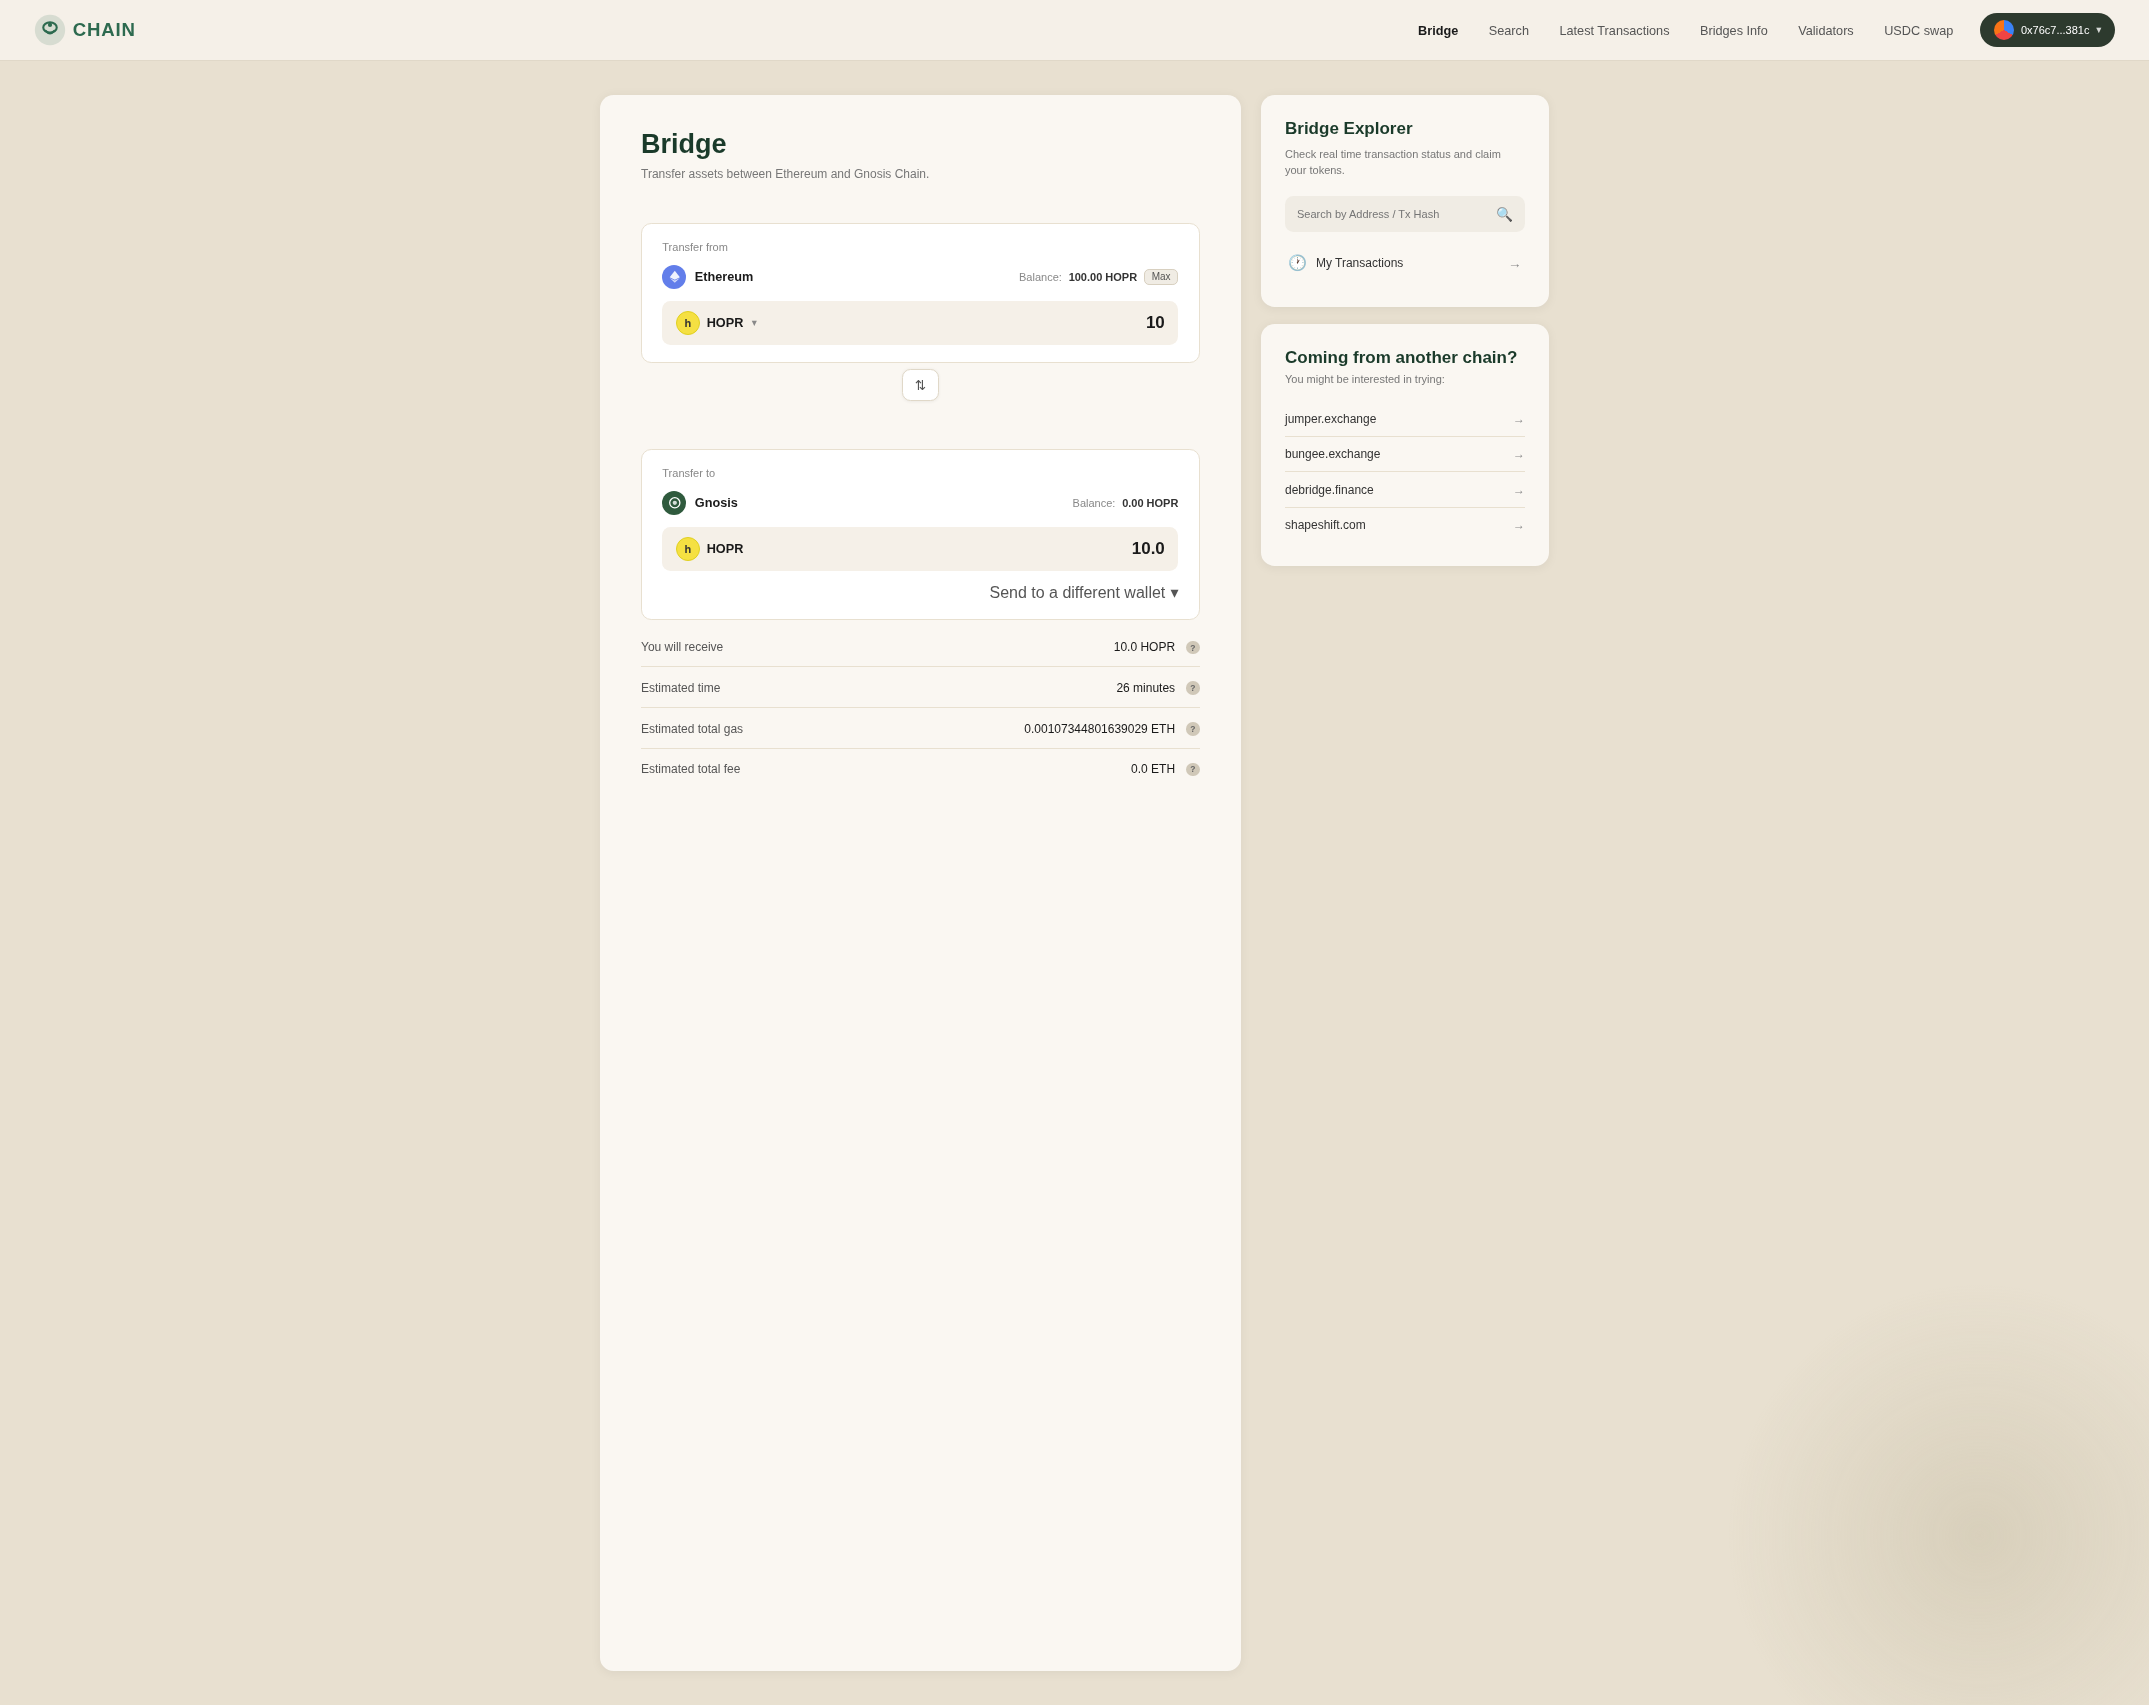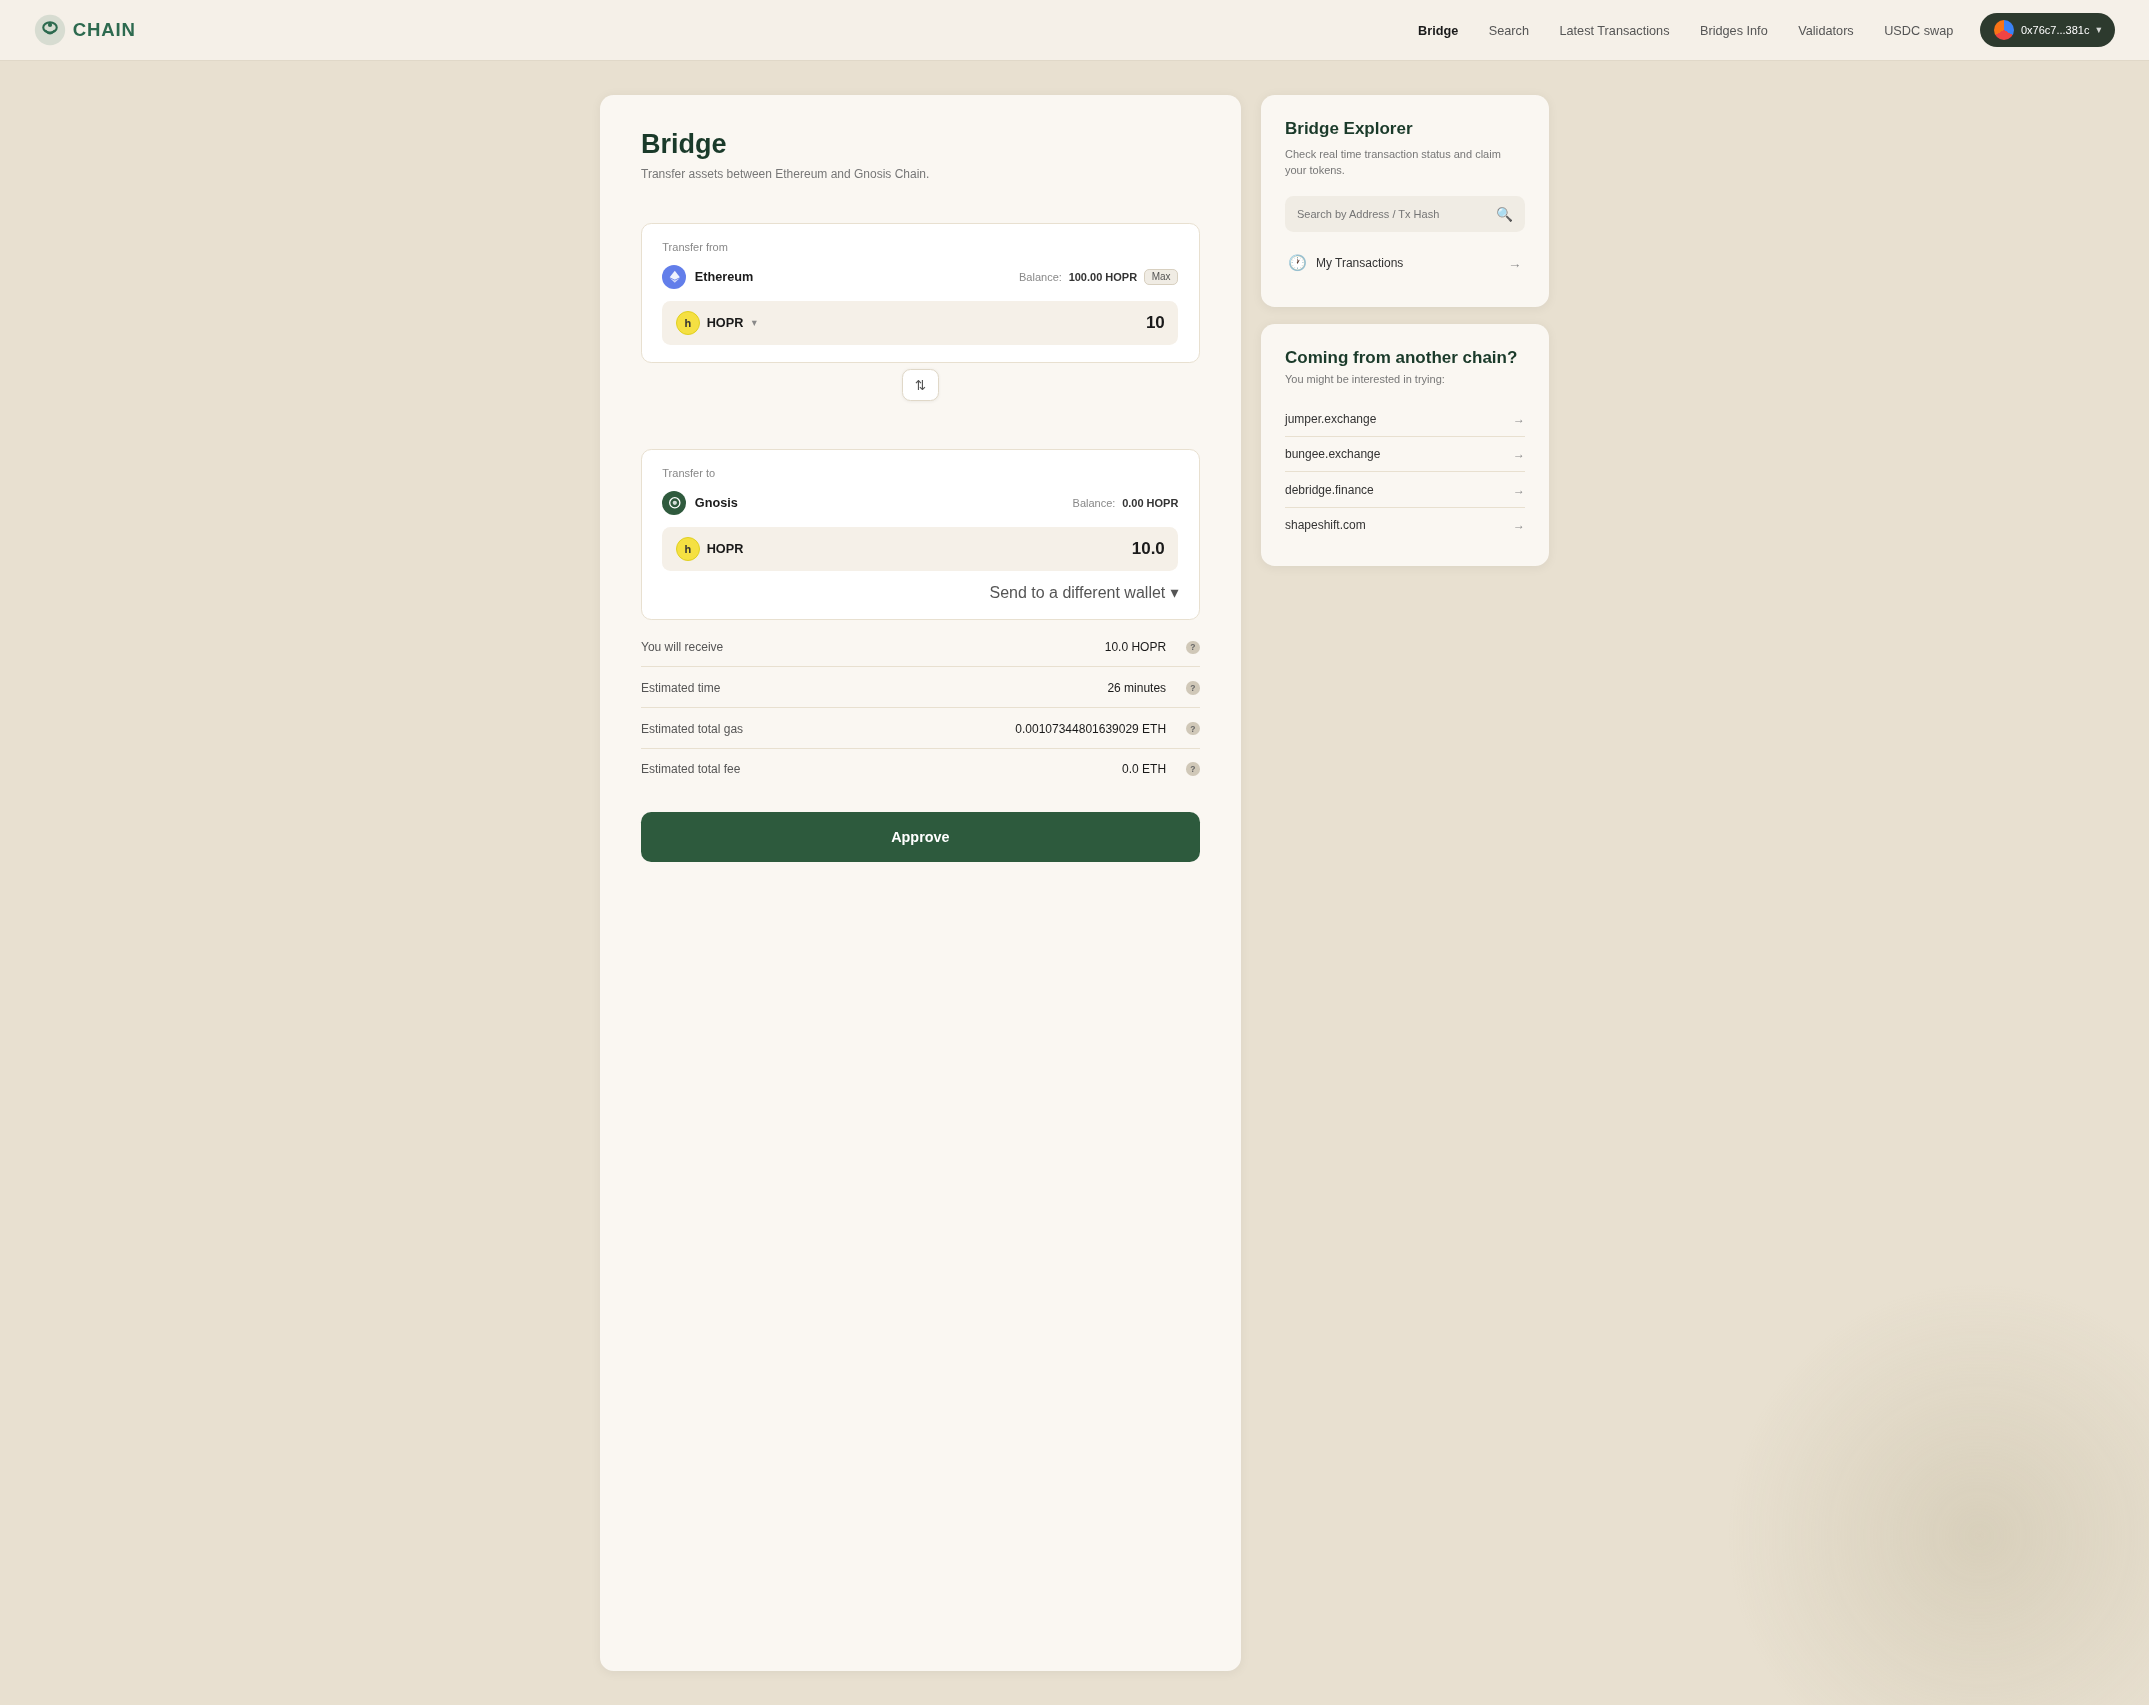--- a/index.html
+++ b/index.html
@@ -303,22 +303,22 @@
       border-bottom: none;
     }
 
     .fee-label {
       font-size: 12px;
       color: #555;
     }
 
     .fee-value {
       display: flex;
-      align-items: center;
-      gap: 20px;
+      align-items: flex-end;
+      gap: 11px;
       font-size: 12px;
       color: #1a1a1a;
       font-weight: 500;
     }
 
     .info-icon {
       display: inline-flex;
       align-items: center;
       justify-content: center;
       width: 13.6px;
@@ -618,21 +618,20 @@
       </div>
       <div class="fee-row">
         <span class="fee-label">Estimated total fee</span>
         <div class="fee-value">
           <span>0.0 ETH</span>
           <span class="info-icon">?</span>
         </div>
       </div>
     </div>
 
-    <button class="approve-btn">Approve</button>
   </div>
 
   <div class="right-panel">
 
     <div class="explorer-card">
       <h2 class="explorer-title">Bridge Explorer</h2>
       <p class="explorer-desc">Check real time transaction status and claim your tokens.</p>
 
       <div class="search-box">
         <input class="search-input" type="text" placeholder="Search by Address / Tx Hash" style="">

